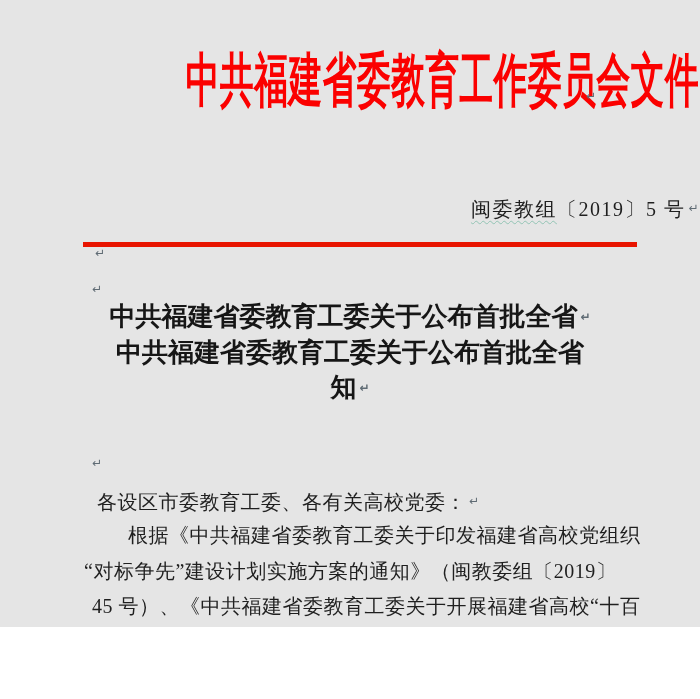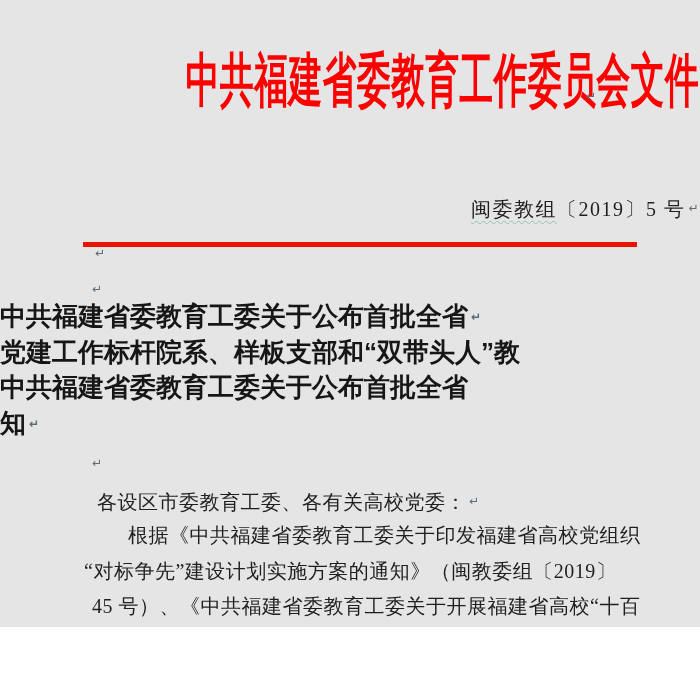--- a/index.html
+++ b/index.html
@@ -70,21 +70,21 @@
   .pw-a { left: 95px; top: 247px; }
   .pw-b { left: 92px; top: 283px; }
   .pw-c { left: 92px; top: 457px; }
   .pw-d { left: 94px; top: 661px; }
   .inline-pilcrow { margin-left: 3px; vertical-align: 4px; }
 
   
   .doc-title {
     position: absolute;
     left: 0; right: 0; top: 299px;
-    text-align: left;
+    text-align: center;
     font-family: "Liberation Sans", "DejaVu Sans", sans-serif;
     font-weight: 700;
     font-size: 26px;
     line-height: 35.5px;
     color: #161616;
     white-space: nowrap;
   }
 
   
   .body-line {
@@ -136,21 +136,20 @@
 
   <div class="red-rule"></div>
 
   <span class="pilcrow abs pw-a">↵</span>
   <span class="pilcrow abs pw-b">↵</span>
   <span class="pilcrow abs pw-c">↵</span>
   <span class="pilcrow abs pw-d">↵</span>
 
   <div class="doc-title">
     <div><span>中共福建省委教育工委关于公布首批全省</span><span class="pilcrow inline-pilcrow">↵</span></div>
-    <div><span>党建工作标杆院系、样板支部和“双带头人”教</span></div>
     <div><span>中共福建省委教育工委关于公布首批全省</span></div>
     <div><span>知</span><span class="pilcrow inline-pilcrow">↵</span></div>
   </div>
 
   <div class="body-line salutation"><span>各设区市委教育工委、各有关高校党委：</span><span class="pilcrow inline-pilcrow">↵</span></div>
   <div class="body-line b1">根据《中共福建省委教育工委关于印发福建省高校党组织</div>
   <div class="body-line b2">“对标争先”建设计划实施方案的通知》（闽教委组〔2019〕</div>
   <div class="body-line b3">45 号）、《中共福建省委教育工委关于开展福建省高校“十百</div>
 
   <div class="corner-left"></div>

